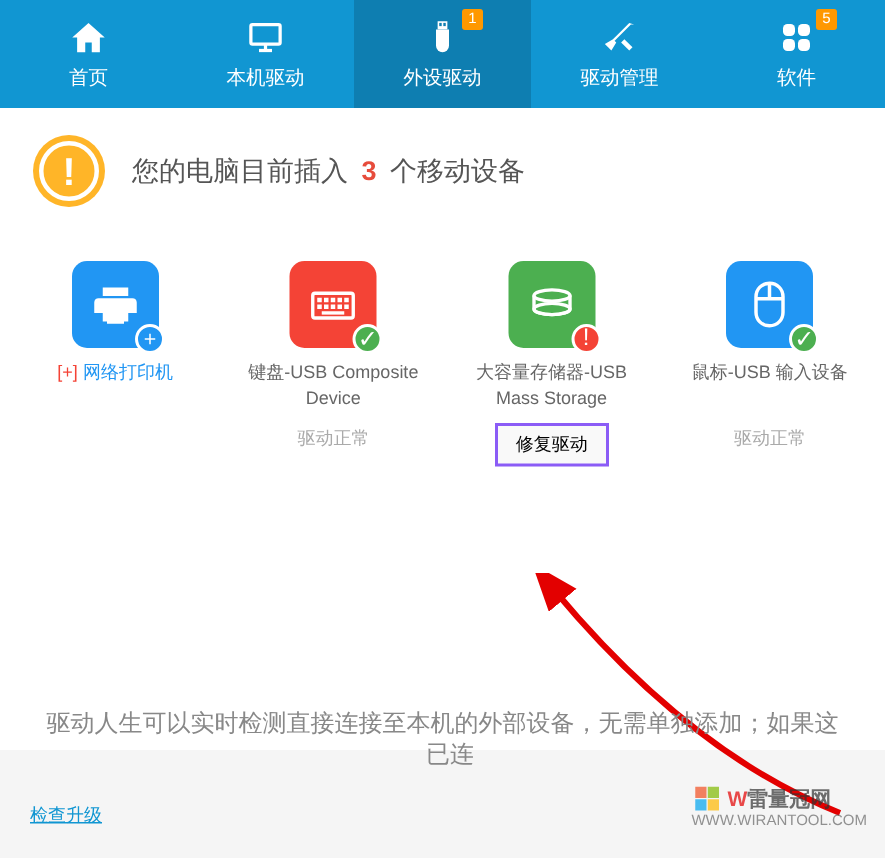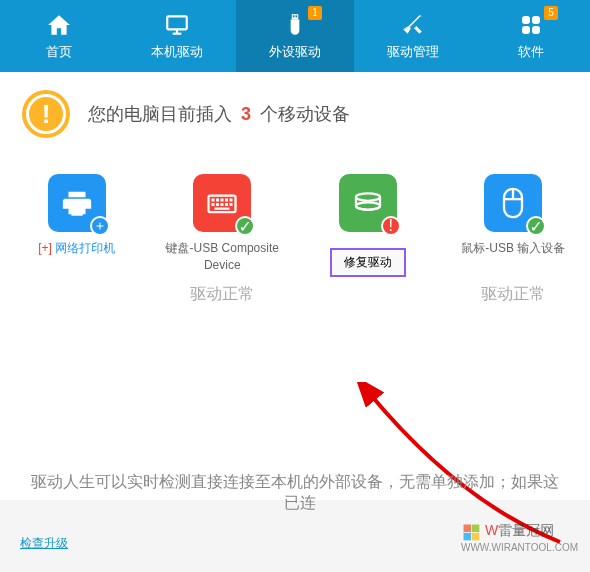--- a/index.html
+++ b/index.html
@@ -24,31 +24,31 @@
 .device-icon { width: 58px; height: 58px; border-radius: 10px; display: flex; align-items: center; justify-content: center; position: relative; margin-bottom: 8px; }
 .device-icon.blue { background: #2196f3; }
 .device-icon.red { background: #f44336; }
 .device-icon.green { background: #4caf50; }
 .overlay-badge { position: absolute; bottom: -4px; right: -4px; width: 20px; height: 20px; border-radius: 50%; border: 2px solid #fff; display: flex; align-items: center; justify-content: center; }
 .overlay-badge.ok { background: #4caf50; color: #fff; }
 .overlay-badge.warn { background: #f44336; color: #fff; }
 .overlay-badge.plus { background: #2196f3; color: #fff; }
 .device-name { font-size: 12px; color: #666; text-align: center; line-height: 1.4; height: 34px; }
 .device-name.link { color: #2196f3; }
-.device-status { font-size: 16px; color: #aaa; margin-top: 10px; }
+.device-status { font-size: 12px; color: #aaa; margin-top: 10px; }
 .repair-btn { font-size: 12px; padding: 4px 12px; background: #f9f9f9; border: 2px solid #8b5cf6; margin-top: 8px; cursor: pointer; }
 
 .arrow-svg { position: absolute; top: 310px; left: 340px; pointer-events: none; }
 
 .footer-text { position: absolute; bottom: 58px; left: 0; right: 0; text-align: center; font-size: 16px; color: #888; padding: 0 20px; }
 .bottom-bar { position: absolute; bottom: 20px; left: 20px; font-size: 12px; color: #888; display: flex; align-items: center; gap: 14px; }
 .check-link { color: #1196d2; text-decoration: underline; cursor: pointer; }
 
 .watermark { position: absolute; bottom: 18px; right: 12px; font-size: 14px; color: #333; opacity: 0.7; text-align: right; line-height: 1.2; }
-.watermark .win { display: flex; align-items: flex-start; gap: 4px; font-weight: normal; margin-top: 16px; }
+.watermark .win { display: flex; align-items: center; gap: 4px; font-weight: bold; margin-top: 16px; }
 .watermark .url { font-size: 10px; color: #666; }
 </style>
 </head>
 <body>
 
 <div class="navbar">
   <div class="nav-item">
     <div class="nav-icon">
       <svg width="26" height="26" viewBox="0 0 24 24" fill="#fff">
           <path d="M12 3l10 9h-3v9h-5v-6h-4v6H5v-9H2z"></path>
@@ -154,20 +154,21 @@
 
     <div class="device">
       <div class="device-icon green">
         <svg width="36" height="36" viewBox="0 0 24 24" fill="#fff">
             <ellipse cx="12" cy="8" rx="8" ry="2.5" fill="none" stroke="#fff" stroke-width="1.5"></ellipse>
             <path d="M4 8v6c0 1.4 3.6 2.5 8 2.5s8-1.1 8-2.5V8" fill="none" stroke="#fff" stroke-width="1.5"></path>
             <ellipse cx="12" cy="14" rx="8" ry="2.5" fill="none" stroke="#fff" stroke-width="1.5"></ellipse>
           </svg>
         <div class="overlay-badge warn">!</div>
       </div>
+      <div class="device-name">大容量存储器-USB Mass Storage</div>
       <button class="repair-btn">修复驱动</button>
     </div>
 
     <div class="device">
       <div class="device-icon blue">
         <svg width="32" height="36" viewBox="0 0 24 28" fill="none" stroke="#fff" stroke-width="1.8">
             <path d="M12 3c-4 0-7 3-7 7v8c0 4 3 7 7 7s7-3 7-7v-8c0-4-3-7-7-7z"></path>
             <line x1="12" y1="3" x2="12" y2="11"></line>
             <line x1="5" y1="11" x2="19" y2="11"></line>
           </svg>

